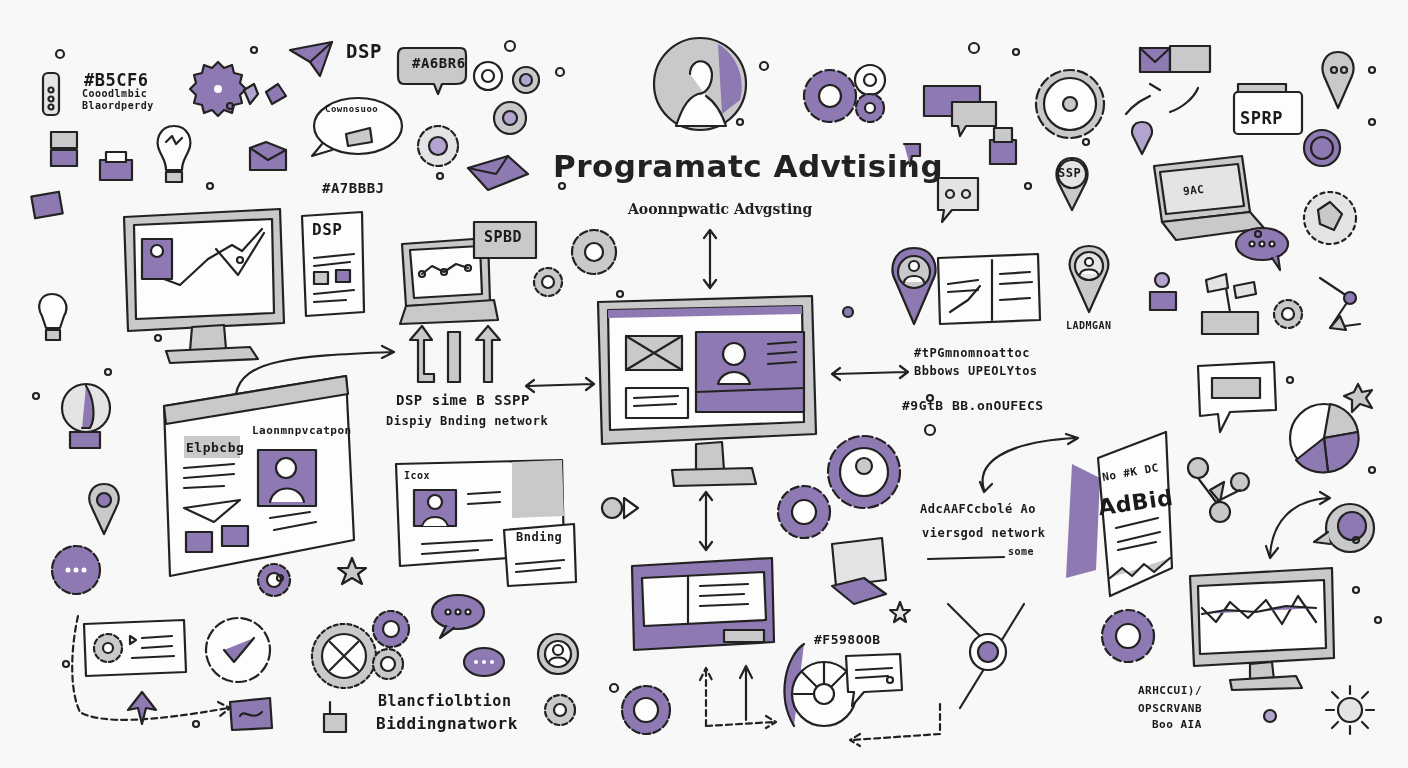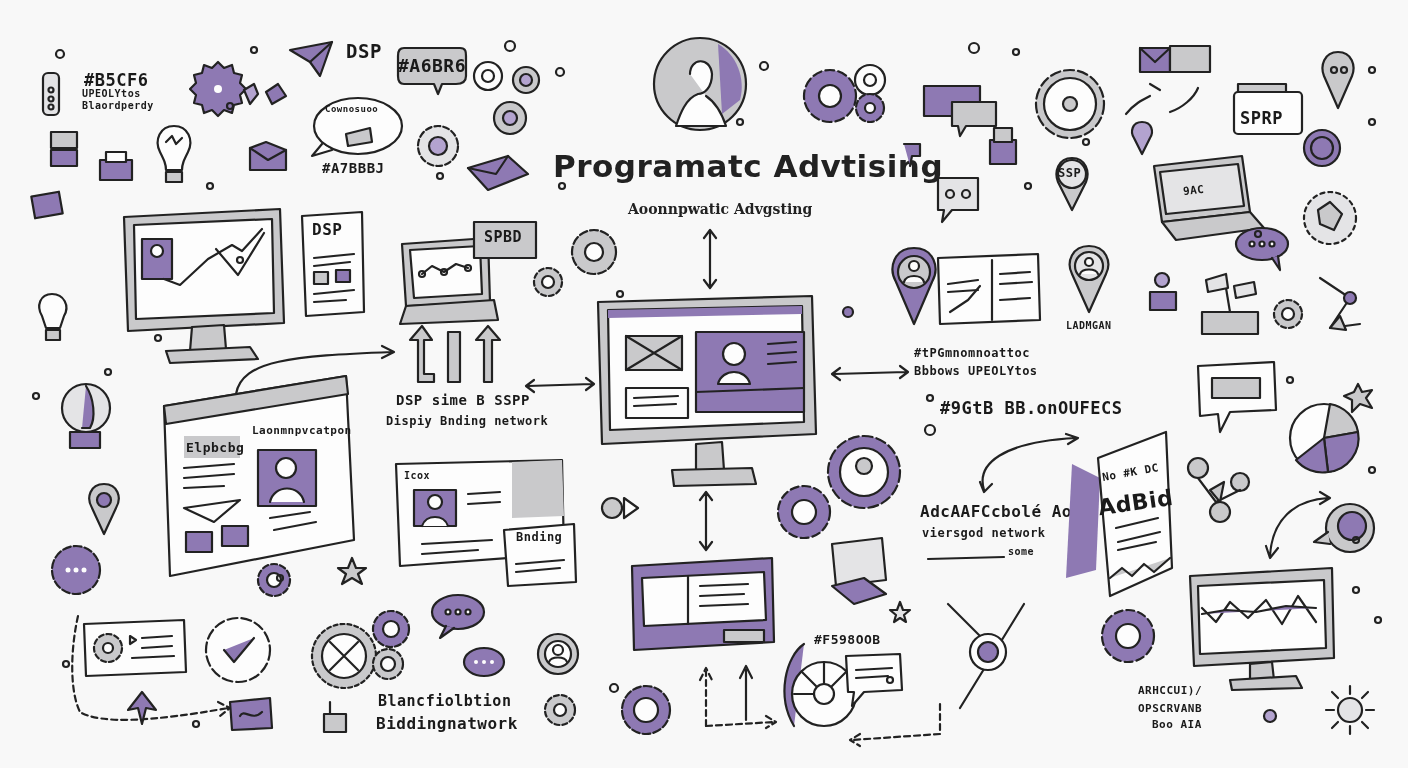--- a/index.html
+++ b/index.html
@@ -26,21 +26,21 @@
 
 <div class="abs" style="left:40px;top:70px">
   <svg width="24" height="50">
       <rect x="3" y="3" width="16" height="42" rx="5" class="stroke lgray"></rect>
       <circle cx="11" cy="20" r="2.5" class="stroke"></circle>
       <circle cx="11" cy="29" r="2.5" class="stroke"></circle>
       <circle cx="11" cy="37" r="2.5" class="stroke"></circle>
     </svg>
 </div>
 <div class="lbl" style="left:84px;top:70px;font-size:17px">#B5CF6</div>
-<div class="lbl" style="left:82px;top:88px;font-size:10px">UPEOLYtos</div>
+<div class="lbl" style="left:82px;top:88px;font-size:10px">Cooodlmbic</div>
 <div class="lbl" style="left:82px;top:100px;font-size:10px">Blaordperdy</div>
 
 <div class="abs" style="left:188px;top:58px">
   <svg width="60" height="60">
       <path d="M30 4 L36 10 L44 7 L46 15 L54 17 L52 25 L58 31 L52 37 L54 45 L46 47 L44 55 L36 52 L30 58 L24 52 L16 55 L14 47 L6 45 L8 37 L2 31 L8 25 L6 17 L14 15 L16 7 L24 10 Z" class="stroke purp"></path>
       <circle cx="30" cy="31" r="4" class="white"></circle>
     </svg>
 </div>
 <div class="abs" style="left:240px;top:80px">
   <svg width="50" height="30">
@@ -85,31 +85,31 @@
       <path d="M4 12 L46 4 L34 38 L24 24 Z" class="stroke purp"></path>
       <path d="M24 24 L46 4" class="stroke"></path>
     </svg>
 </div>
 <div class="lbl" style="left:346px;top:40px;font-size:19px">DSP</div>
 <div class="abs" style="left:396px;top:44px">
   <svg width="72" height="52">
       <path d="M8 4 L64 4 C70 4 70 8 70 12 L70 32 C70 38 66 40 60 40 L46 40 L42 50 L38 40 L8 40 C3 40 2 36 2 32 L2 12 C2 6 4 4 8 4 Z" class="stroke gray"></path>
     </svg>
 </div>
-<div class="lbl" style="left:398px;top:55px;font-size:18px">#A6BR6</div>
+<div class="lbl" style="left:412px;top:55px;font-size:14px">#A6BR6</div>
 
 <div class="abs" style="left:308px;top:94px">
   <svg width="96" height="66">
       <ellipse cx="50" cy="32" rx="44" ry="28" class="stroke white"></ellipse>
       <path d="M14 50 L4 62 L24 56" class="stroke white"></path>
       <path d="M38 40 L62 34 L64 48 L40 52 Z" class="stroke gray"></path>
     </svg>
 </div>
 <div class="lbl" style="left:325px;top:104px;font-size:9px">Cownosuoo</div>
-<div class="lbl" style="left:322px;top:160px;font-size:14px">#A7BBBJ</div>
+<div class="lbl" style="left:322px;top:180px;font-size:14px">#A7BBBJ</div>
 
 <div class="abs" style="left:470px;top:58px">
   <svg width="80" height="80">
       <circle cx="18" cy="18" r="14" class="stroke white"></circle>
       <circle cx="18" cy="18" r="6" class="stroke white"></circle>
       <circle cx="56" cy="22" r="13" class="stroke gray"></circle>
       <circle cx="56" cy="22" r="6" class="stroke lpurp"></circle>
       <circle cx="40" cy="60" r="16" class="stroke gray"></circle>
       <circle cx="40" cy="60" r="7" class="stroke lpurp"></circle>
     </svg>
@@ -460,21 +460,21 @@
 <div class="abs" style="left:934px;top:250px">
   <svg width="110" height="78">
       <path d="M4 8 L104 4 L106 70 L6 74 Z" class="stroke white"></path>
       <path d="M58 10 L58 70" class="stroke"></path>
       <path d="M14 34 L44 30 M14 42 L44 40 M66 24 L96 22 M66 34 L98 32 M66 50 L96 48" class="stroke"></path>
       <path d="M16 62 L34 50 L46 36" class="stroke"></path>
     </svg>
 </div>
 <div class="lbl" style="left:914px;top:346px;font-size:12px">#tPGmnomnoattoc</div>
 <div class="lbl" style="left:914px;top:364px;font-size:12px">Bbbows UPEOLYtos</div>
-<div class="lbl" style="left:940px;top:398px;font-size:17px">#9GtB BB.onOUFECS</div>
+<div class="lbl" style="left:902px;top:398px;font-size:13px">#9GtB BB.onOUFECS</div>
 
 <div class="abs" style="left:1190px;top:356px">
   <svg width="92" height="84">
       <path d="M8 10 L84 6 L86 54 L40 56 L30 76 L28 58 L10 60 Z" class="stroke white"></path>
       <rect x="22" y="22" width="48" height="20" class="stroke gray"></rect>
     </svg>
 </div>
 <div class="abs" style="left:1284px;top:398px">
   <svg width="80" height="80">
       <circle cx="40" cy="40" r="34" class="stroke white"></circle>
@@ -520,21 +520,21 @@
       <path d="M44 120 L110 116 L116 128 L46 130 Z" class="stroke gray"></path>
     </svg>
 </div>
 
 <div class="abs" style="left:972px;top:434px">
   <svg width="110" height="60">
       <path d="M12 56 C4 30 30 8 104 4 M94 0 L106 4 L96 10" class="stroke"></path>
       <path d="M8 48 L12 58 L20 50" class="stroke"></path>
     </svg>
 </div>
-<div class="lbl" style="left:920px;top:502px;font-size:16px">AdcAAFCcbolé Ao</div>
+<div class="lbl" style="left:920px;top:502px;font-size:12px">AdcAAFCcbolé Ao</div>
 <div class="lbl" style="left:922px;top:526px;font-size:12px">viersgod network</div>
 <div class="abs" style="left:926px;top:548px">
   <svg width="80" height="10">
       <path d="M2 6 L78 4" class="stroke"></path>
     </svg>
 </div>
 <div class="lbl" style="left:1008px;top:546px;font-size:10px">some</div>
 
 <div class="abs" style="left:1066px;top:418px">
   <svg width="110" height="180">

